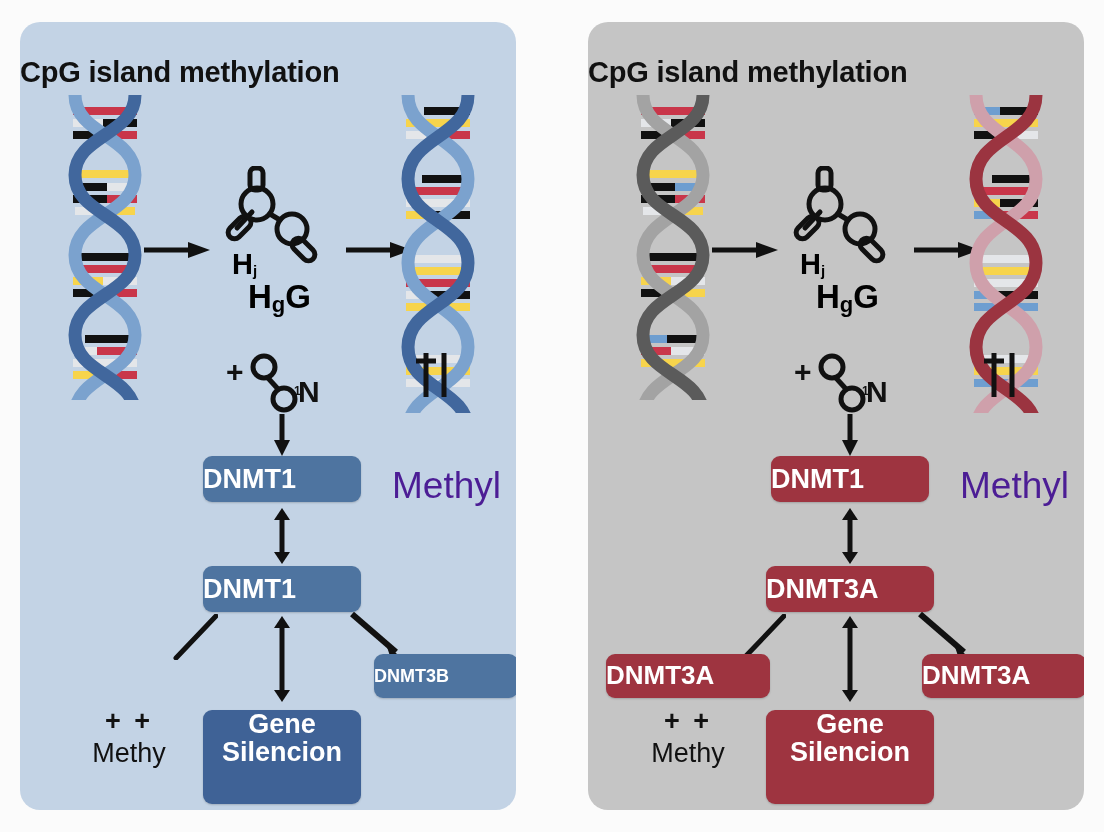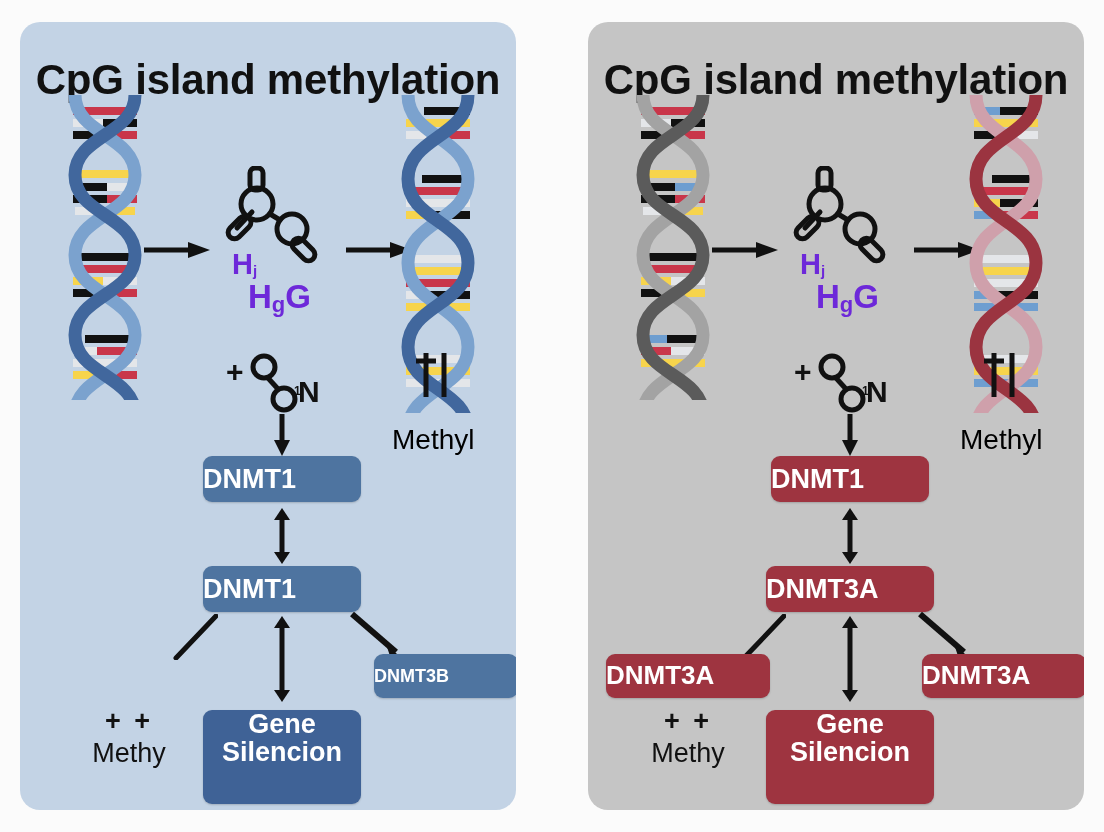--- a/index.html
+++ b/index.html
@@ -15,57 +15,58 @@
     top:22px;
     width:496px;height:788px;
     border-radius:20px;
     overflow:hidden;
   }
   #panel-left{left:20px;background:#c3d3e5;}
   #panel-right{left:588px;background:#c5c5c5;}
 
   .panel-title{
     position:absolute;top:34px;left:0;width:100%;
-    text-align:center;
-    font-size:42px;font-weight:700;color:#111;
+    text-align:left;
+    font-size:29px;font-weight:700;color:#111;
     letter-spacing:-0.2px;
   }
 
   
   .dna{position:absolute;}
   .dna svg{display:block;}
 
   
   .harrow{position:absolute;height:18px;}
   .harrow svg{display:block;}
   .varrow{position:absolute;}
   .varrow svg{display:block;}
   .diagline{position:absolute;}
   .diagline svg{display:block;}
 
   
   .molecule{position:absolute;}
   .molecule svg{display:block;}
 
   .formula{
-    position:absolute;color:#6d28d9;font-weight:700;
+    position:absolute;color:#000000;font-weight:700;
     line-height:1;white-space:nowrap;
   }
   .f-h{font-size:29px;}
   .f-h sub{font-size:15px;vertical-align:-2px;}
   .f-hgg{font-size:33px;}
   .f-hgg sub{font-size:22px;vertical-align:-4px;}
 
   .formula2{position:absolute;}
   .formula2 svg{display:block;}
 
   .methyl-label{
     position:absolute;
-    font-size:28px;color:#000000;font-weight:400;
+    font-size:37px;color:#4c1d95;font-weight:400;
     white-space:nowrap;
+    margin-top:41px;
   }
 
   
   .nbox{
     position:absolute;
     border-radius:9px;
     display:flex;align-items:center;justify-content:flex-start;
     font-weight:700;
     text-align:center;
     box-shadow:0 1px 2px rgba(0,0,0,0.18);

